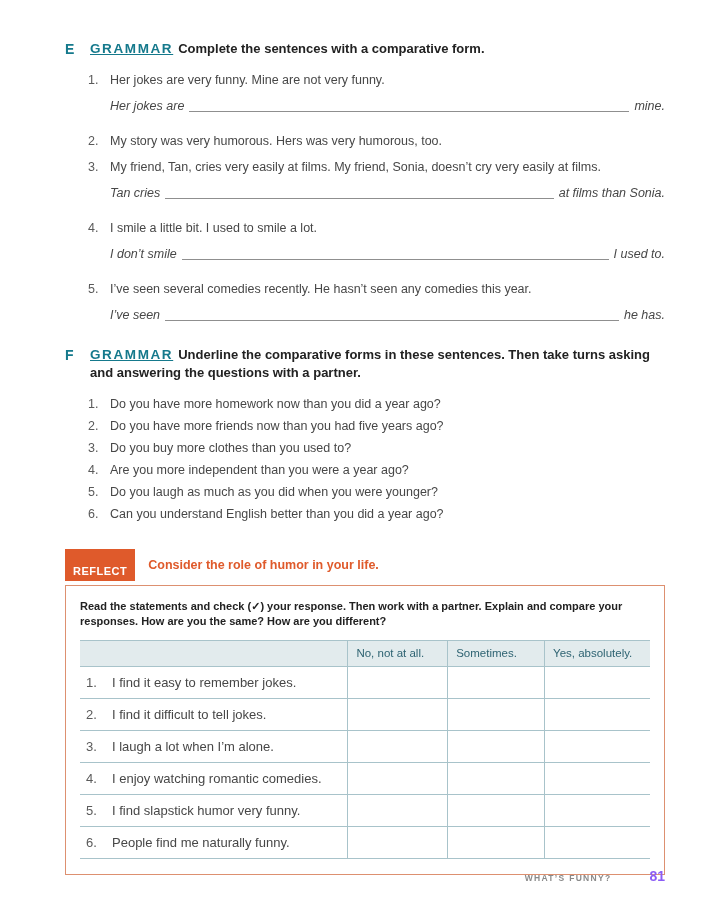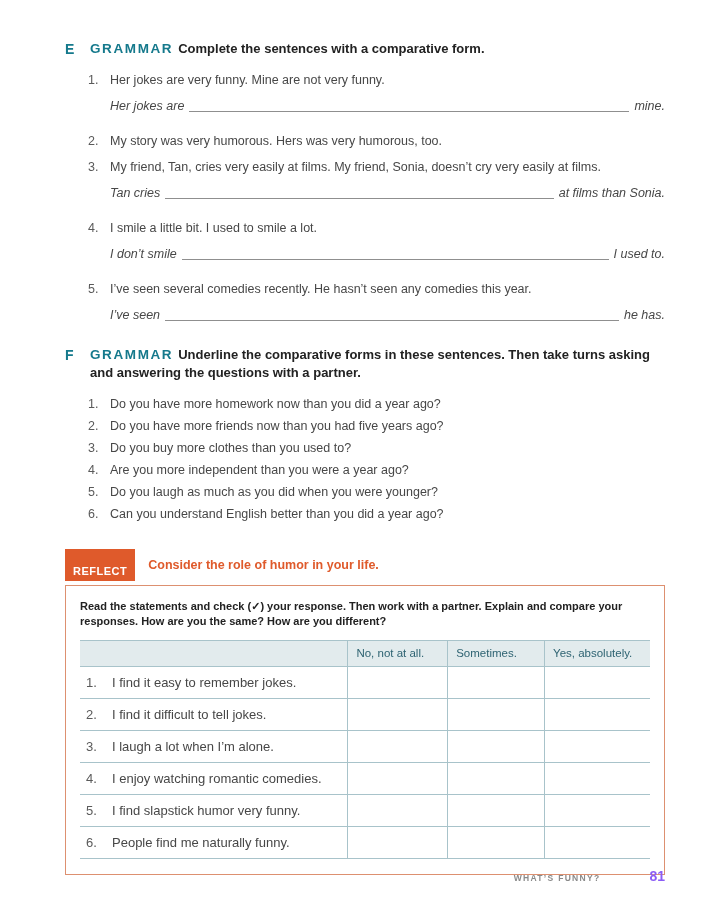--- a/index.html
+++ b/index.html
@@ -25,20 +25,21 @@
   .section-letter {
     position: absolute; left: 0; top: 0;
     color: var(--teal, #15798C);
     font-size: 14px;
   }
   .section-title {
     color: var(--teal, #15798C);
     font-size: 13.5px;
     letter-spacing: 1.6px;
     margin-right: 5px;
+    text-decoration: underline;
   }
 
   
   .ex-list { margin-top: 13px; }
   .ex-item { }
   .row { display: flex; font-size: 12.5px; color: #474747; line-height: 17px; }
   .num {
     flex: none; width: 45px;
     padding-left: 23px; box-sizing: border-box;
     color: #5a5a5a;
@@ -113,21 +114,21 @@
     padding: 8px 6px;
     height: 12px;
   }
   .reflect-table .resp-col { border-left: 1px solid var(--table_line, #A8C3CA); }
   .stmt-num { display: inline-block; width: 26px; color: #5a5a5a; }
 
   
   .footer {
     position: absolute;
     bottom: 14px; right: 39px;
-    display: flex; align-items: baseline; gap: 11px;
+    display: flex; align-items: baseline; 
   }
   .footer-title {
     font-size: 8.5px;
     font-weight: bold;
     letter-spacing: 1.3px;
     color: #8a8a8a;
   }
   .footer-page { font-size: 14px; font-weight: bold; color: #8b5cf6; margin-left: 38px; }
 </style>
 </head>

